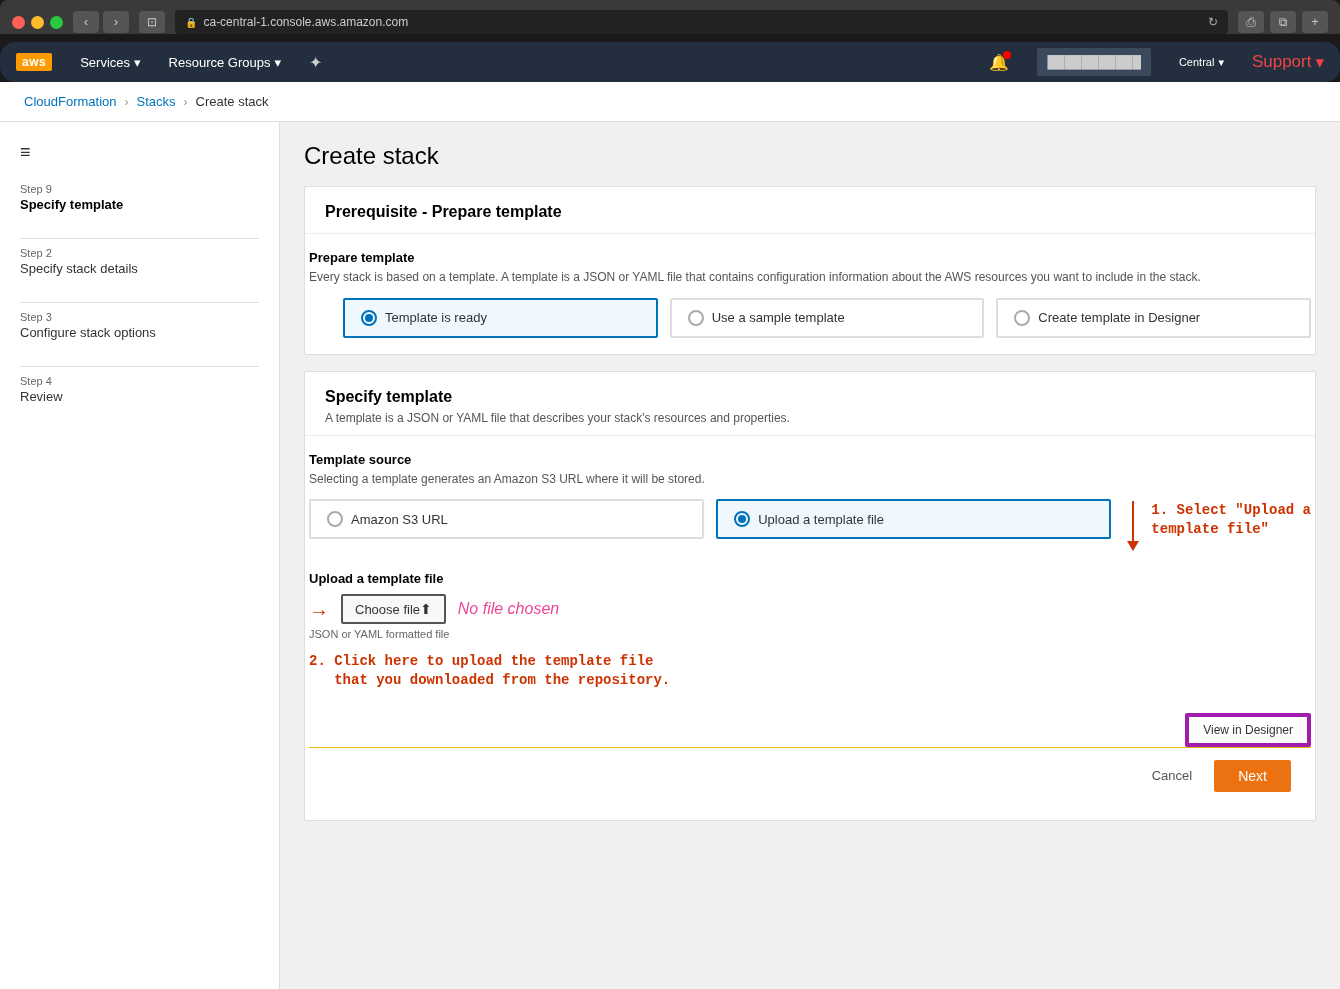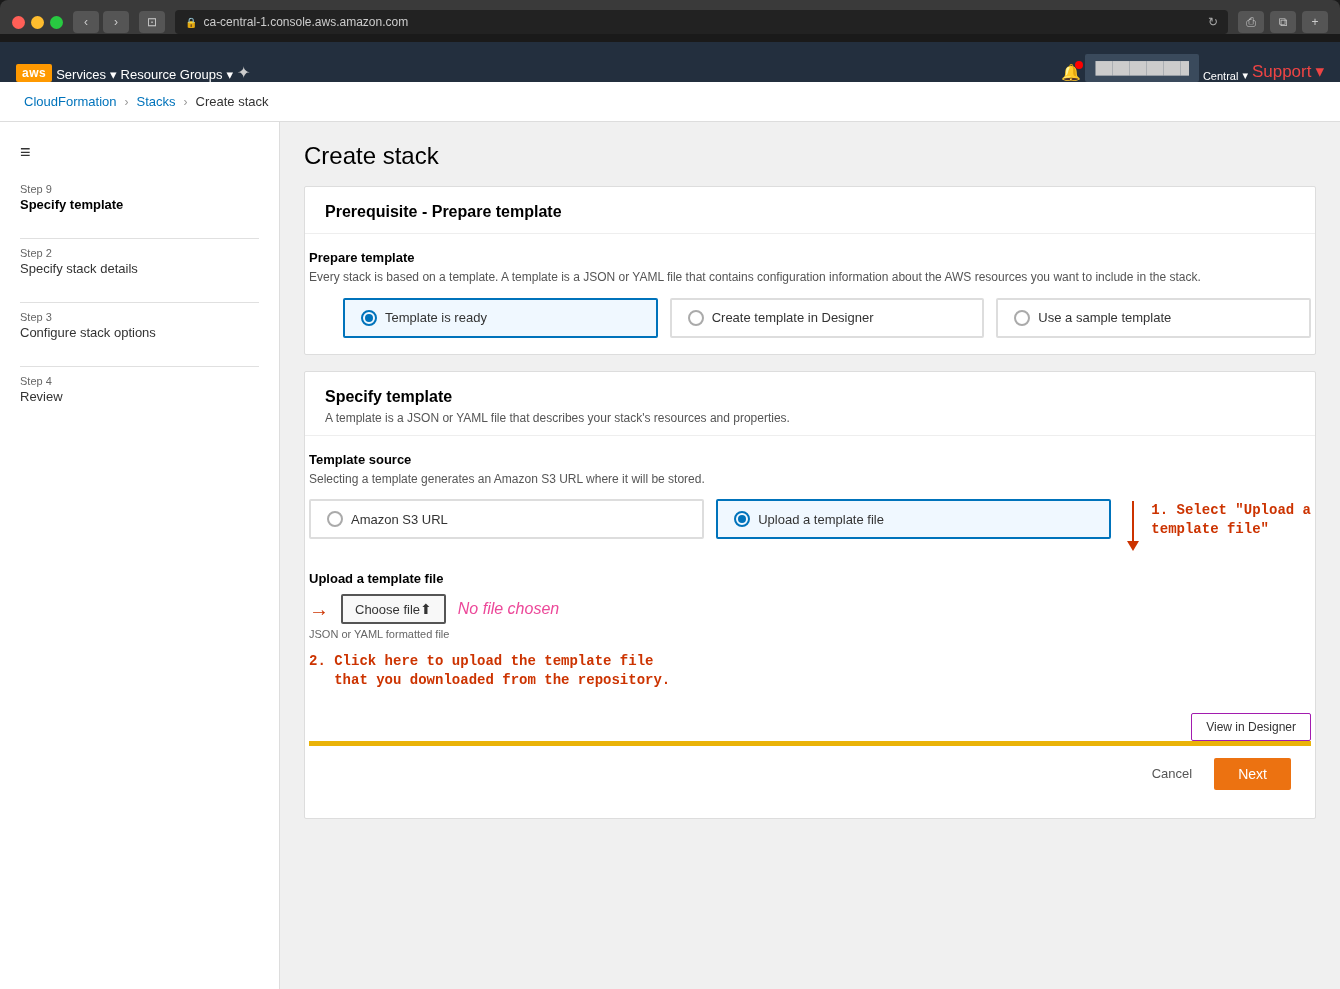--- a/index.html
+++ b/index.html
@@ -37,21 +37,21 @@
     .browser-actions { display: flex; gap: 6px; }
     .browser-action-btn {
       background: #555; border: none; color: #ccc; border-radius: 4px;
       width: 26px; height: 22px; cursor: pointer; font-size: 12px; display: flex; align-items: center; justify-content: center;
     }
 
     
     .aws-topnav {
       background: #232f3e;
       height: 40px;
-      display: flex; align-items: flex-end; padding: 0 16px; gap: 4px;
+      display: flex; align-items: center; padding: 0 16px; gap: 28px; border-radius: 15px;
     }
     .aws-logo { display: flex; align-items: center; }
     .aws-logo-box {
       background: #ff9900;
       color: white; font-weight: bold; font-size: 12px;
       padding: 2px 6px; border-radius: 2px;
       letter-spacing: 0.5px;
     }
     .nav-item {
       color: white; font-size: 13px; cursor: pointer; display: flex; align-items: center; gap: 4px;
@@ -146,41 +146,41 @@
     .choose-file-btn {
       border: 2px solid #555; background: #f8f8f8; color: #333;
       padding: 5px 12px; font-size: 13px; cursor: pointer; border-radius: 2px;
       display: flex; align-items: center; 
     }
     .no-file-text { font-size: 16px; color: #ec4899; font-style: italic; }
     .upload-hint { font-size: 11px; color: #666; margin-bottom: 12px; }
 
     
     .view-designer-btn {
-      border: 1px solid #a21caf; background: white; color: #333;
+      border: 4px solid #a21caf; background: white; color: #333;
       padding: 6px 14px; font-size: 12px; cursor: pointer; border-radius: 2px;
       float: right; margin-top: 8px;
     }
 
     
     .annotation {
       color: #cc3300; font-family: 'Courier New', monospace; font-size: 14px;
       font-weight: 600; line-height: 1.3;
     }
     .annotation-container-1 {
       display: flex; gap: 16px; align-items: flex-start; margin-bottom: 16px;
     }
     .annotation-container-2 {
       margin-top: 4px;
     }
 
     
     .footer-actions {
       display: flex; justify-content: flex-end; align-items: center;
-      gap: 12px; padding: 12px 20px; border-top: 5px solid #eab308;
+      gap: 12px; padding: 12px 20px; border-top: 1px solid #eab308;
     }
     .cancel-btn {
       background: none; border: none; color: #555; font-size: 13px;
       cursor: pointer; padding: 6px 10px;
     }
     .next-btn {
       background: #ec7211; color: white; border: none;
       padding: 8px 24px; font-size: 14px; cursor: pointer; border-radius: 2px;
       font-weight: 500;
     }
@@ -300,25 +300,25 @@
         <div class="field-label">Prepare template</div>
         <div class="field-desc">Every stack is based on a template. A template is a JSON or YAML file that contains configuration information about the AWS resources you want to include in the stack.</div>
 
         <div class="radio-options">
           <div class="radio-option selected">
             <div class="radio-circle checked"></div>
             <span>Template is ready</span>
           </div>
           <div class="radio-option">
             <div class="radio-circle"></div>
-            <span>Create template in Designer</span>
+            <span>Use a sample template</span>
           </div>
           <div class="radio-option">
             <div class="radio-circle"></div>
-            <span>Use a sample template</span>
+            <span>Create template in Designer</span>
           </div>
         </div>
       </div>
     </div>
 
     <div class="panel">
       <div class="panel-header">
         <div class="panel-title">Specify template</div>
         <div class="field-desc" style="margin-bottom:0;">A template is a JSON or YAML file that describes your stack's resources and properties.</div>
       </div>

